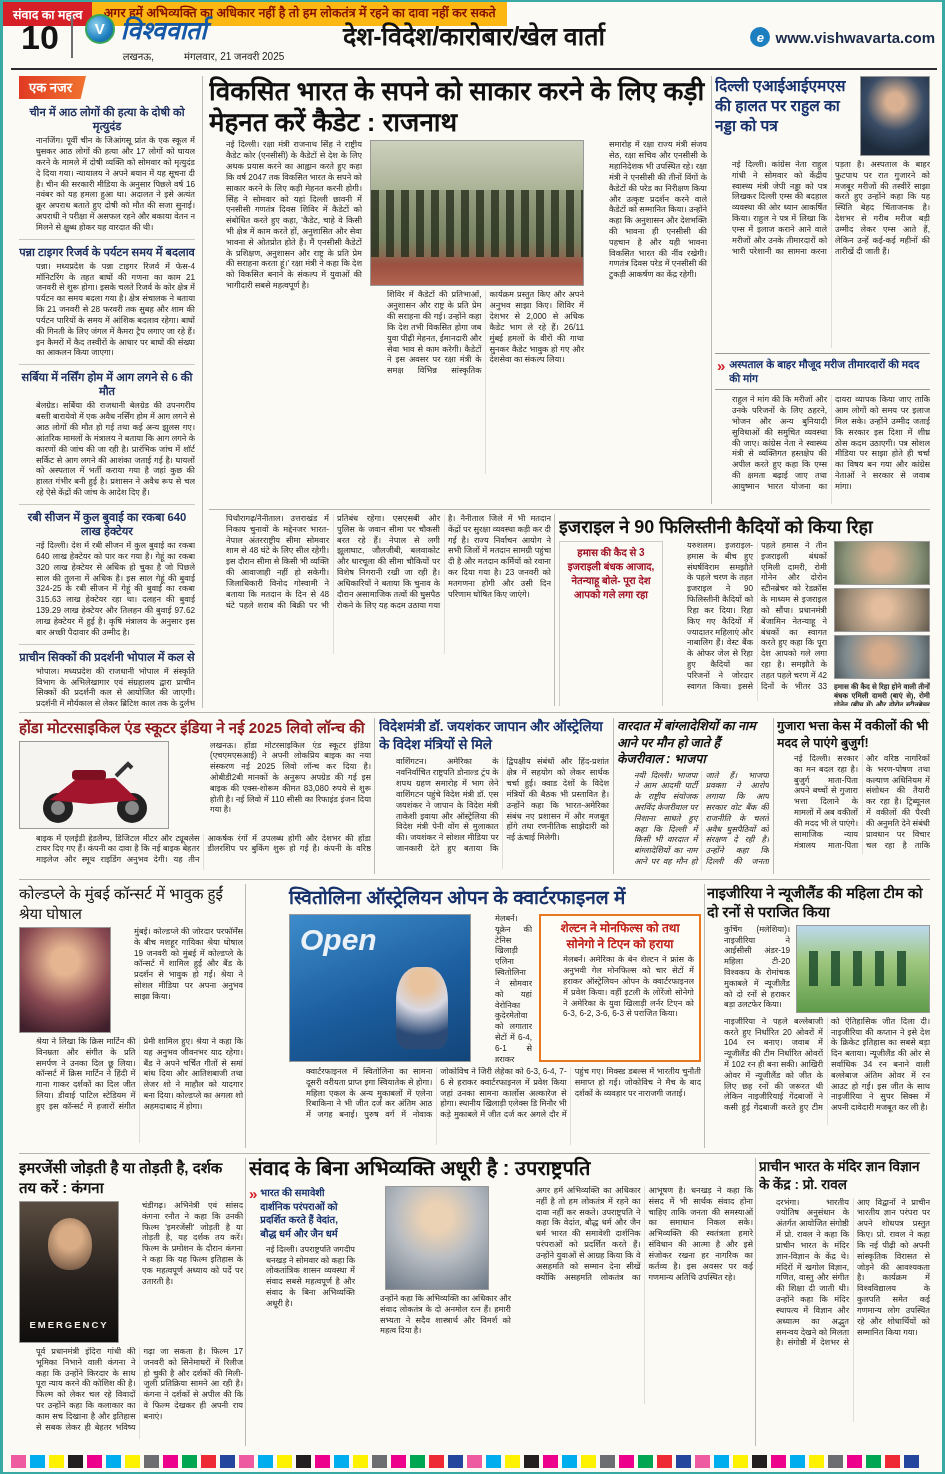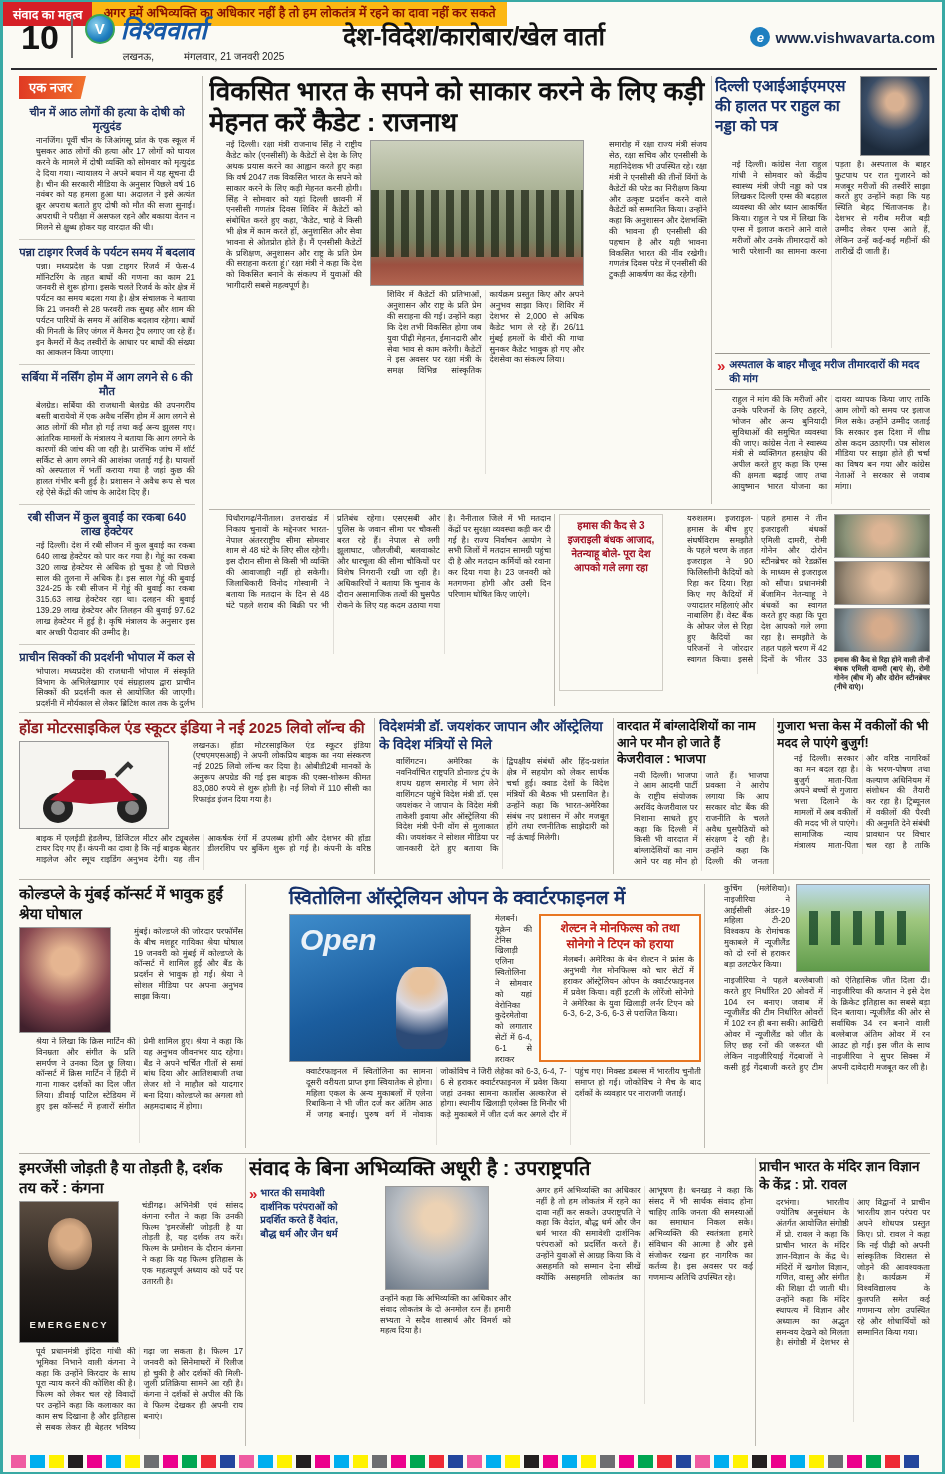--- a/index.html
+++ b/index.html
@@ -62,31 +62,31 @@
   .israel-row{display:flex;gap:7px;}
   .subhead{width:104px;flex:none;border:1px solid #cfccc4;padding:4px;color:#a11224;font-weight:800;font-size:10px;
            line-height:1.4;text-align:center;}
   .hostages{width:96px;flex:none;}
   .hostage{width:96px;height:44px;margin-bottom:3px;background:radial-gradient(circle at 50% 45%,#dcb494 18%,#8b9379 70%,#5d6652 100%);}
   .hostage.h2c{background:radial-gradient(circle at 50% 45%,#e3bd9d 18%,#9a8a76 70%,#62584a 100%);}
   .hostage.h3c{background:radial-gradient(circle at 50% 45%,#d6ab8b 18%,#7d8a8f 70%,#4e585c 100%);}
   
   .honda{left:16px;top:716px;width:352px;height:156px;}
   .honda h2{font-size:15px;line-height:1.3;font-weight:800;color:#8f1b1e;margin-bottom:3px;}
-  .honda-row{display:flex;gap:7px;}
+  .honda-row{display:flex;gap:24px;}
   .bike{width:150px;height:88px;background:#f5f4f0;}
   .jaishankar{left:376px;top:716px;width:230px;height:156px;}
   .jaishankar h2{font-size:13.5px;line-height:1.35;font-weight:800;color:#16316b;margin-bottom:3px;}
-  .kejriwal{left:614px;top:716px;width:152px;height:156px;}
+  .kejriwal{left:614px;top:716px;width:152px;height:156px;font-style:italic;}
   .kejriwal h2{font-size:12.5px;line-height:1.32;font-weight:800;color:#131313;margin-bottom:3px;}
   .gujara{left:774px;top:716px;width:153px;height:156px;}
   .gujara h2{font-size:12.5px;line-height:1.32;font-weight:800;color:#131313;margin-bottom:3px;}
   
   .shreya{left:16px;top:882px;width:224px;height:264px;}
-  .shreya h2{font-size:15px;line-height:1.3;font-weight:700;color:#131313;margin-bottom:4px;}
+  .shreya h2{font-size:15px;line-height:1.3;font-weight:400;color:#131313;margin-bottom:4px;}
   .shreya-row{display:flex;gap:6px;margin-bottom:4px;}
   .shreya-photo{width:92px;height:106px;background:radial-gradient(circle at 50% 32%,#e5b591 16%,#8a4a52 55%,#40202c 92%);}
   .svitolina{left:246px;top:882px;width:452px;height:264px;padding-left:40px;}
   .svitolina h2{font-size:19px;font-weight:800;color:#16316b;margin-bottom:4px;}
   .svt-row{display:flex;gap:7px;margin-bottom:5px;}
   .tennis{width:182px;height:148px;background:linear-gradient(160deg,#3e8ccb 0%,#1b5d9e 55%,#134579 100%);}
   .tennis .open-text{position:absolute;left:10px;top:8px;color:#fff;font-size:30px;font-style:italic;font-weight:700;opacity:.9;}
   .tennis::after{content:"";position:absolute;right:22px;bottom:12px;width:52px;height:82px;
        background:radial-gradient(circle at 50% 18%,#e8c39e 16%,#d8d8e2 40%,#2c4a76 75%);border-radius:40% 40% 20% 20%;}
   .svt-mid{flex:1;}
@@ -198,20 +198,21 @@
       <span>अस्पताल के बाहर मौजूद मरीज तीमारदारों की मदद की मांग</span>
     </div>
     <div class="body cols2" style="height:118px;">राहुल ने मांग की कि मरीजों और उनके परिजनों के लिए ठहरने, भोजन और अन्य बुनियादी सुविधाओं की समुचित व्यवस्था की जाए। कांग्रेस नेता ने स्वास्थ्य मंत्री से व्यक्तिगत हस्तक्षेप की अपील करते हुए कहा कि एम्स की क्षमता बढ़ाई जाए तथा आयुष्मान भारत योजना का दायरा व्यापक किया जाए ताकि आम लोगों को समय पर इलाज मिल सके। उन्होंने उम्मीद जताई कि सरकार इस दिशा में शीघ्र ठोस कदम उठाएगी। पत्र सोशल मीडिया पर साझा होते ही चर्चा का विषय बन गया और कांग्रेस नेताओं ने सरकार से जवाब मांगा।</div>
   </article>
 
   <article class="art uttarakhand">
     <div class="body cols3" style="height:140px;">पिथौरागढ़/नैनीताल। उत्तराखंड में निकाय चुनावों के मद्देनजर भारत-नेपाल अंतरराष्ट्रीय सीमा सोमवार शाम से 48 घंटे के लिए सील रहेगी। इस दौरान सीमा से किसी भी व्यक्ति की आवाजाही नहीं हो सकेगी। जिलाधिकारी विनोद गोस्वामी ने बताया कि मतदान के दिन से 48 घंटे पहले शराब की बिक्री पर भी प्रतिबंध रहेगा। एसएसबी और पुलिस के जवान सीमा पर चौकसी बरत रहे हैं। नेपाल से लगी झूलाघाट, जौलजीबी, बलवाकोट और धारचूला की सीमा चौकियों पर विशेष निगरानी रखी जा रही है। अधिकारियों ने बताया कि चुनाव के दौरान असामाजिक तत्वों की घुसपैठ रोकने के लिए यह कदम उठाया गया है। नैनीताल जिले में भी मतदान केंद्रों पर सुरक्षा व्यवस्था कड़ी कर दी गई है। राज्य निर्वाचन आयोग ने सभी जिलों में मतदान सामग्री पहुंचा दी है और मतदान कर्मियों को रवाना कर दिया गया है। 23 जनवरी को मतगणना होगी और उसी दिन परिणाम घोषित किए जाएंगे।</div>
   </article>
 
   <article class="art israel">
+    <h2>इजराइल ने 90 फिलिस्तीनी कैदियों को किया रिहा</h2>
     <div class="israel-row">
       <div class="subhead">हमास की कैद से 3 इजराइली बंधक आजाद, नेतन्याहू बोले- पूरा देश आपको गले लगा रहा</div>
       <div class="body cols2" style="flex:1;height:160px;">यरुशलम। इजराइल-हमास के बीच हुए संघर्षविराम समझौते के पहले चरण के तहत इजराइल ने 90 फिलिस्तीनी कैदियों को रिहा कर दिया। रिहा किए गए कैदियों में ज्यादातर महिलाएं और नाबालिग हैं। वेस्ट बैंक के ओफर जेल से रिहा हुए कैदियों का परिजनों ने जोरदार स्वागत किया। इससे पहले हमास ने तीन इजराइली बंधकों एमिली दामरी, रोमी गोनेन और दोरोन स्टीनब्रेचर को रेडक्रॉस के माध्यम से इजराइल को सौंपा। प्रधानमंत्री बेंजामिन नेतन्याहू ने बंधकों का स्वागत करते हुए कहा कि पूरा देश आपको गले लगा रहा है। समझौते के तहत पहले चरण में 42 दिनों के भीतर 33 इजराइली बंधकों की रिहाई के बदले सैकड़ों फिलिस्तीनी कैदी रिहा किए जाएंगे। गाजा में 15 महीने से जारी युद्ध थमने से लोगों ने राहत की सांस ली है।</div>
       <div class="hostages">
         <div class="photo hostage"></div>
         <div class="photo hostage h2c"></div>
         <div class="photo hostage h3c"></div>
         <div class="caption">हमास की कैद से रिहा होने वाली तीनों बंधक एमिली दामरी (बाएं से), रोमी गोनेन (बीच में) और दोरोन स्टीनब्रेचर (नीचे दाएं)।</div>
       </div>
     </div>
@@ -269,20 +270,21 @@
       <div class="svt-mid body" style="height:148px;">मेलबर्न। यूक्रेन की टेनिस खिलाड़ी एलिना स्वितोलिना ने सोमवार को यहां वेरोनिका कुदेरमेतोवा को लगातार सेटों में 6-4, 6-1 से हराकर ऑस्ट्रेलियन ओपन टेनिस टूर्नामेंट के क्वार्टरफाइनल में प्रवेश कर लिया। 28वीं वरीयता प्राप्त स्वितोलिना ने मैच के बाद कहा कि वह अपने खेल से बेहद खुश हैं।</div>
       <aside class="inset">
         <h3>शेल्टन ने मोनफिल्स को तथा सोनेगो ने टिएन को हराया</h3>
         <div class="body" style="height:92px;">मेलबर्न। अमेरिका के बेन शेल्टन ने फ्रांस के अनुभवी गेल मोनफिल्स को चार सेटों में हराकर ऑस्ट्रेलियन ओपन के क्वार्टरफाइनल में प्रवेश किया। वहीं इटली के लोरेंजो सोनेगो ने अमेरिका के युवा खिलाड़ी लर्नर टिएन को 6-3, 6-2, 3-6, 6-3 से पराजित किया।</div>
       </aside>
     </div>
     <div class="body cols3" style="height:78px;">क्वार्टरफाइनल में स्वितोलिना का सामना दूसरी वरीयता प्राप्त इगा स्वियातेक से होगा। महिला एकल के अन्य मुकाबलों में एलेना रिबाकिना ने भी जीत दर्ज कर अंतिम आठ में जगह बनाई। पुरुष वर्ग में नोवाक जोकोविच ने जिरी लेहेका को 6-3, 6-4, 7-6 से हराकर क्वार्टरफाइनल में प्रवेश किया जहां उनका सामना कार्लोस अल्कारेज से होगा। स्थानीय खिलाड़ी एलेक्स डि मिनौर भी कड़े मुकाबले में जीत दर्ज कर अगले दौर में पहुंच गए। मिक्स्ड डबल्स में भारतीय चुनौती समाप्त हो गई। जोकोविच ने मैच के बाद दर्शकों के व्यवहार पर नाराजगी जताई।</div>
   </article>
 
   <article class="art nigeria">
+    <h2>नाइजीरिया ने न्यूजीलैंड की महिला टीम को दो रनों से पराजित किया</h2>
     <div class="ng-row">
       <div class="body" style="flex:1;height:88px;">कुचिंग (मलेशिया)। नाइजीरिया ने आईसीसी अंडर-19 महिला टी-20 विश्वकप के रोमांचक मुकाबले में न्यूजीलैंड को दो रनों से हराकर बड़ा उलटफेर किया।</div>
       <div class="photo cricket"></div>
     </div>
     <div class="body cols2" style="height:108px;">नाइजीरिया ने पहले बल्लेबाजी करते हुए निर्धारित 20 ओवरों में 104 रन बनाए। जवाब में न्यूजीलैंड की टीम निर्धारित ओवरों में 102 रन ही बना सकी। आखिरी ओवर में न्यूजीलैंड को जीत के लिए छह रनों की जरूरत थी लेकिन नाइजीरियाई गेंदबाजों ने कसी हुई गेंदबाजी करते हुए टीम को ऐतिहासिक जीत दिला दी। नाइजीरिया की कप्तान ने इसे देश के क्रिकेट इतिहास का सबसे बड़ा दिन बताया। न्यूजीलैंड की ओर से सर्वाधिक 34 रन बनाने वाली बल्लेबाज अंतिम ओवर में रन आउट हो गईं। इस जीत के साथ नाइजीरिया ने सुपर सिक्स में अपनी दावेदारी मजबूत कर ली है।</div>
   </article>
 
   <article class="art emergency">
     <h2>इमरजेंसी जोड़ती है या तोड़ती है, दर्शक तय करें : कंगना</h2>
     <div class="em-row">
@@ -300,20 +302,21 @@
   </div>
 
   <article class="art vp">
     <h2>संवाद के बिना अभिव्यक्ति अधूरी है : उपराष्ट्रपति</h2>
     <div class="vp-row">
       <div class="vp-c1">
         <div class="leadin">
           <span class="pq-mark">»</span>
           <span>भारत की समावेशी दार्शनिक परंपराओं को प्रदर्शित करते हैं वेदांत, बौद्ध धर्म और जैन धर्म</span>
         </div>
+        <div class="body" style="height:116px;">नई दिल्ली। उपराष्ट्रपति जगदीप धनखड़ ने सोमवार को कहा कि लोकतांत्रिक शासन व्यवस्था में संवाद सबसे महत्वपूर्ण है और संवाद के बिना अभिव्यक्ति अधूरी है।</div>
       </div>
       <div class="vp-c2">
         <div class="photo vp-photo"></div>
         <div class="body" style="height:108px;">उन्होंने कहा कि अभिव्यक्ति का अधिकार और संवाद लोकतंत्र के दो अनमोल रत्न हैं। हमारी सभ्यता ने सदैव शास्त्रार्थ और विमर्श को महत्व दिया है।</div>
       </div>
       <div class="vp-c3 body cols2" style="height:218px;">अगर हमें अभिव्यक्ति का अधिकार नहीं है तो हम लोकतंत्र में रहने का दावा नहीं कर सकते। उपराष्ट्रपति ने कहा कि वेदांत, बौद्ध धर्म और जैन धर्म भारत की समावेशी दार्शनिक परंपराओं को प्रदर्शित करते हैं। उन्होंने युवाओं से आग्रह किया कि वे असहमति को सम्मान देना सीखें क्योंकि असहमति लोकतंत्र का आभूषण है। धनखड़ ने कहा कि संसद में भी सार्थक संवाद होना चाहिए ताकि जनता की समस्याओं का समाधान निकल सके। अभिव्यक्ति की स्वतंत्रता हमारे संविधान की आत्मा है और इसे संजोकर रखना हर नागरिक का कर्तव्य है। इस अवसर पर कई गणमान्य अतिथि उपस्थित रहे।</div>
     </div>
   </article>
 
   <article class="art mandir">

